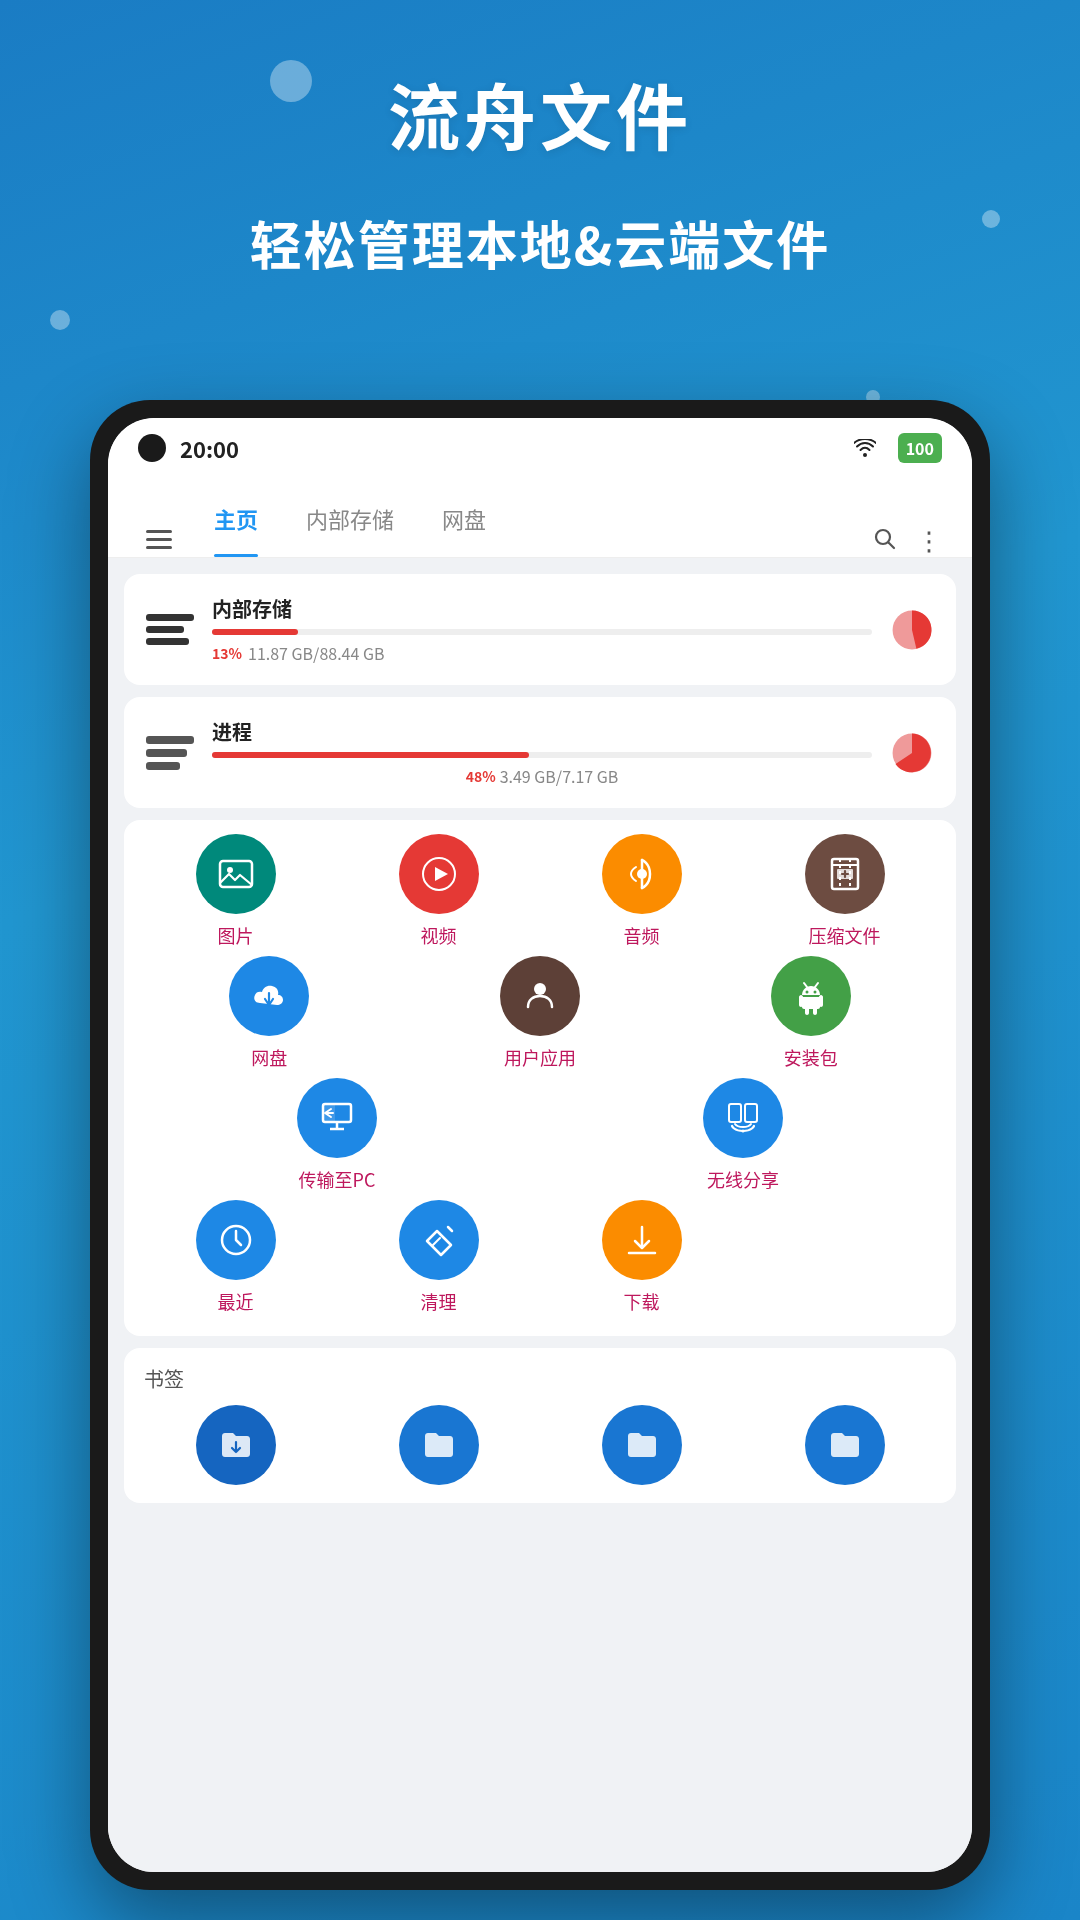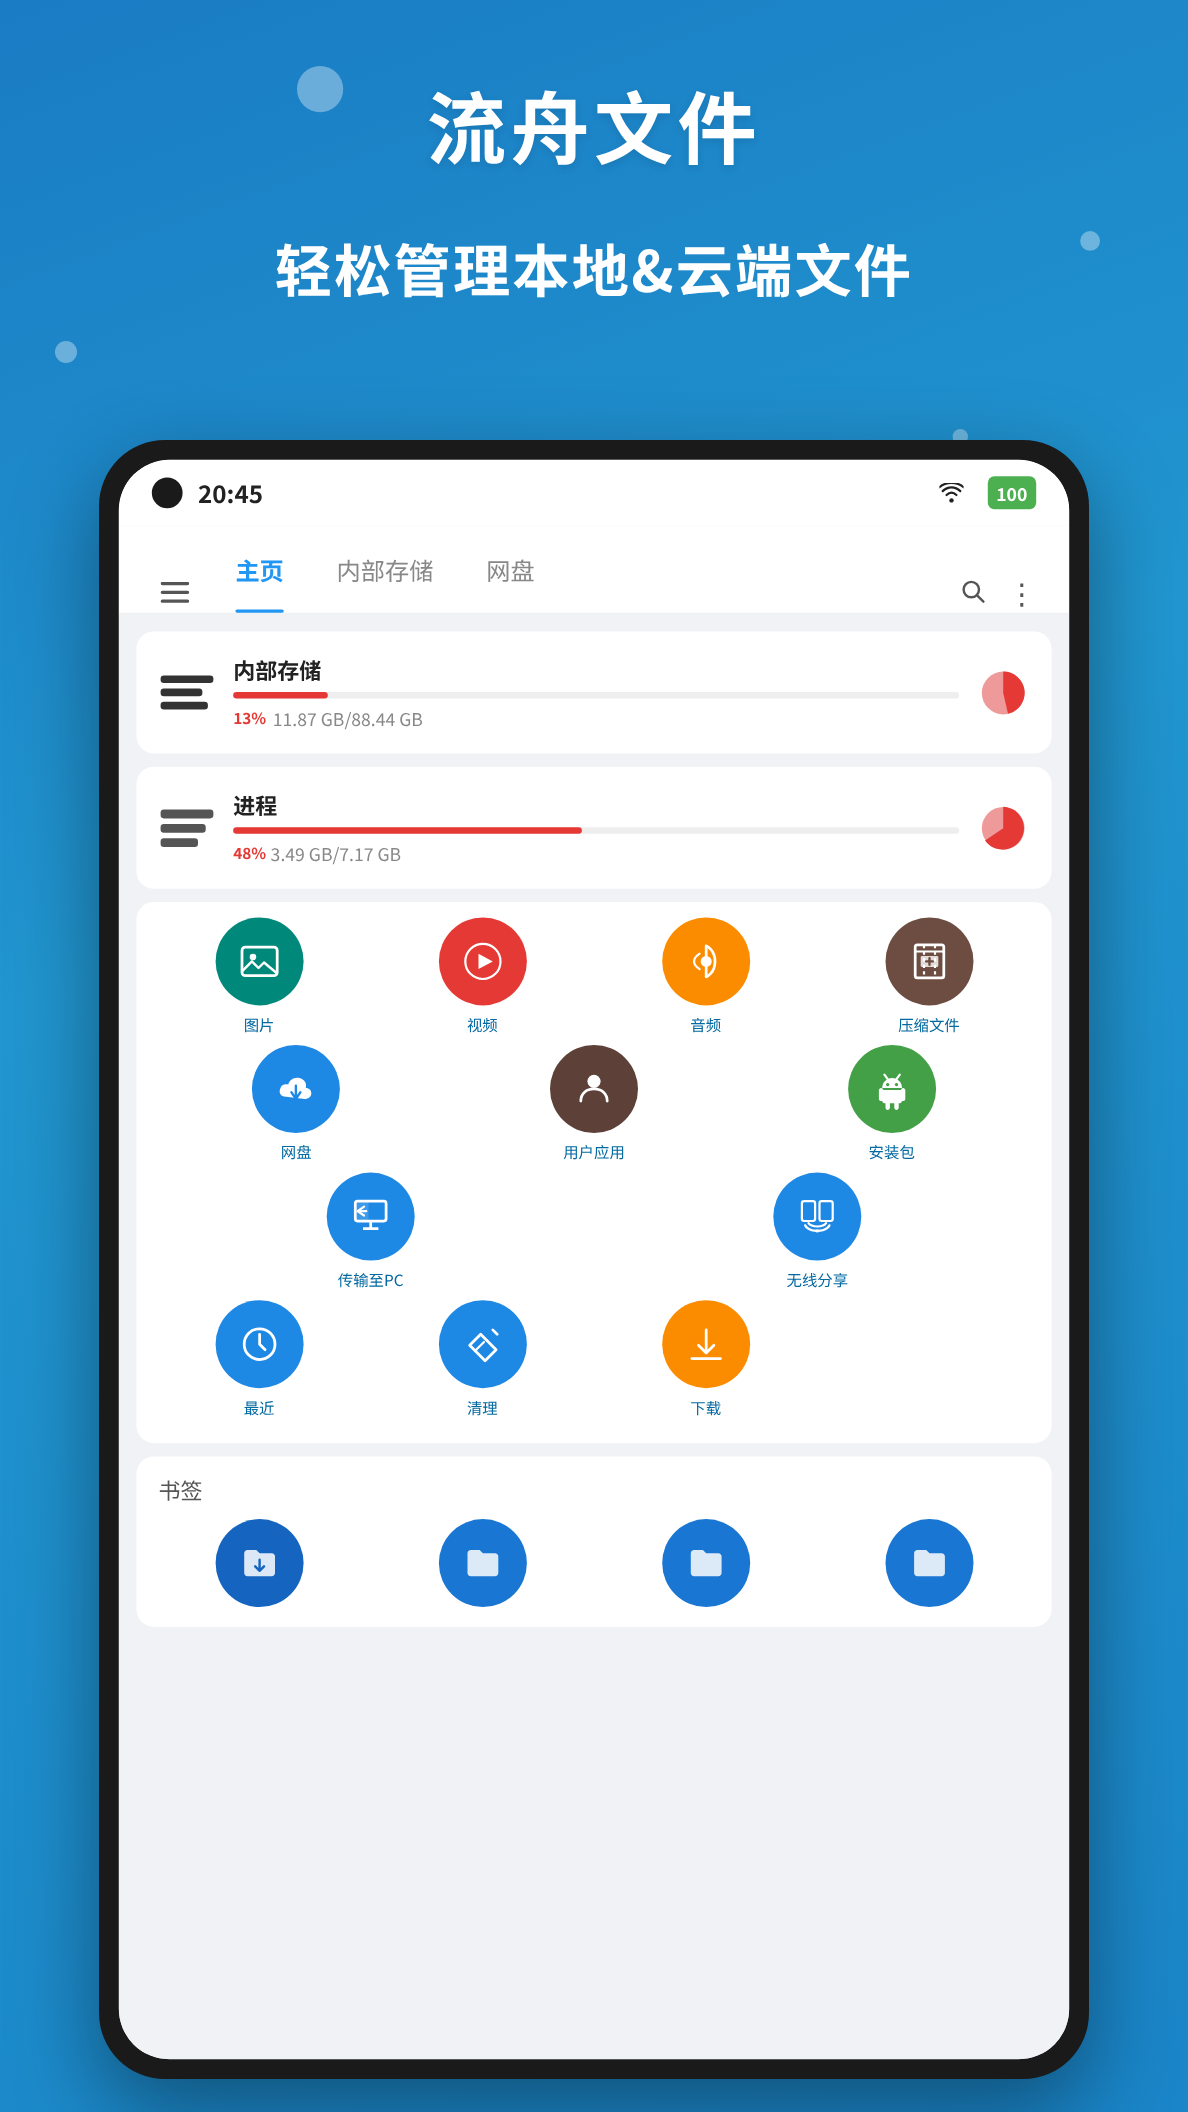--- a/index.html
+++ b/index.html
@@ -244,22 +244,22 @@
       display: flex;
       align-items: center;
       justify-content: center;
       margin-bottom: 8px;
     }
     .grid-icon svg {
       width: 38px; height: 38px;
       fill: #fff;
     }
     .grid-label {
-      font-size: 14px;
-      color: #0369a1;
+      font-size: 18px;
+      color: #be185d;
       text-align: left;
     }
 
     
     .bookmark-section {
       background: #fff;
       border-radius: 16px;
       padding: 16px 10px 10px;
       margin-bottom: 12px;
     }
@@ -313,21 +313,21 @@
   <div class="app-title">流舟文件</div>
   <div class="app-subtitle">轻松管理本地&amp;云端文件</div>
 </div>
 
 <div class="phone-mockup">
   <div class="phone-screen">
 
     <div class="status-bar">
       <div class="status-left">
         <div class="camera-dot"></div>
-        <span class="status-time">20:45</span>
+        <span class="status-time">20:00</span>
       </div>
       <div class="status-right">
         <span class="wifi-icon">
           <svg width="22" height="18" viewBox="0 0 22 18" fill="none">
             <path d="M11 14a2 2 0 1 1 0 4 2 2 0 0 1 0-4z" fill="#222"></path>
             <path d="M6.5 11C7.9 9.6 9.4 8.8 11 8.8s3.1.8 4.5 2.2" stroke="#222" stroke-width="2" fill="none" stroke-linecap="round"></path>
             <path d="M3 7.5C5.2 5.3 8 4 11 4s5.8 1.3 8 3.5" stroke="#222" stroke-width="2" fill="none" stroke-linecap="round"></path>
             <path d="M0 4C2.9 1.4 6.8 0 11 0s8.1 1.4 11 4" stroke="#222" stroke-width="2" fill="none" stroke-linecap="round"></path>
           </svg>
         </span>
@@ -390,21 +390,21 @@
           <div class="storage-icon-bar" style="background:#555;height:8px;"></div>
           <div class="storage-icon-bar" style="background:#555;height:8px;width:85%;"></div>
           <div class="storage-icon-bar" style="background:#555;height:8px;width:70%;"></div>
 
         </div>
         <div class="storage-info">
           <div class="storage-name">进程</div>
           <div class="storage-progress-bar">
             <div class="storage-progress-fill" style="width:48%;background:#e53935;"></div>
           </div>
-          <div style="display:flex;align-items:center;gap:4px;">
+          <div style="display:flex;align-items:center;gap:4px;justify-content:center;">
             <span class="progress-label">48%</span>
             <span class="storage-size">3.49 GB/7.17 GB</span>
           </div>
         </div>
         <svg class="storage-pie" viewBox="0 0 36 36">
           <circle cx="18" cy="18" r="15.9" fill="#ef9a9a"></circle>
           <path d="M18 2 A15.9 15.9 0 1 1 4.5 27 L18 18 Z" fill="#e53935"></path>
         </svg>
       </div>
 

